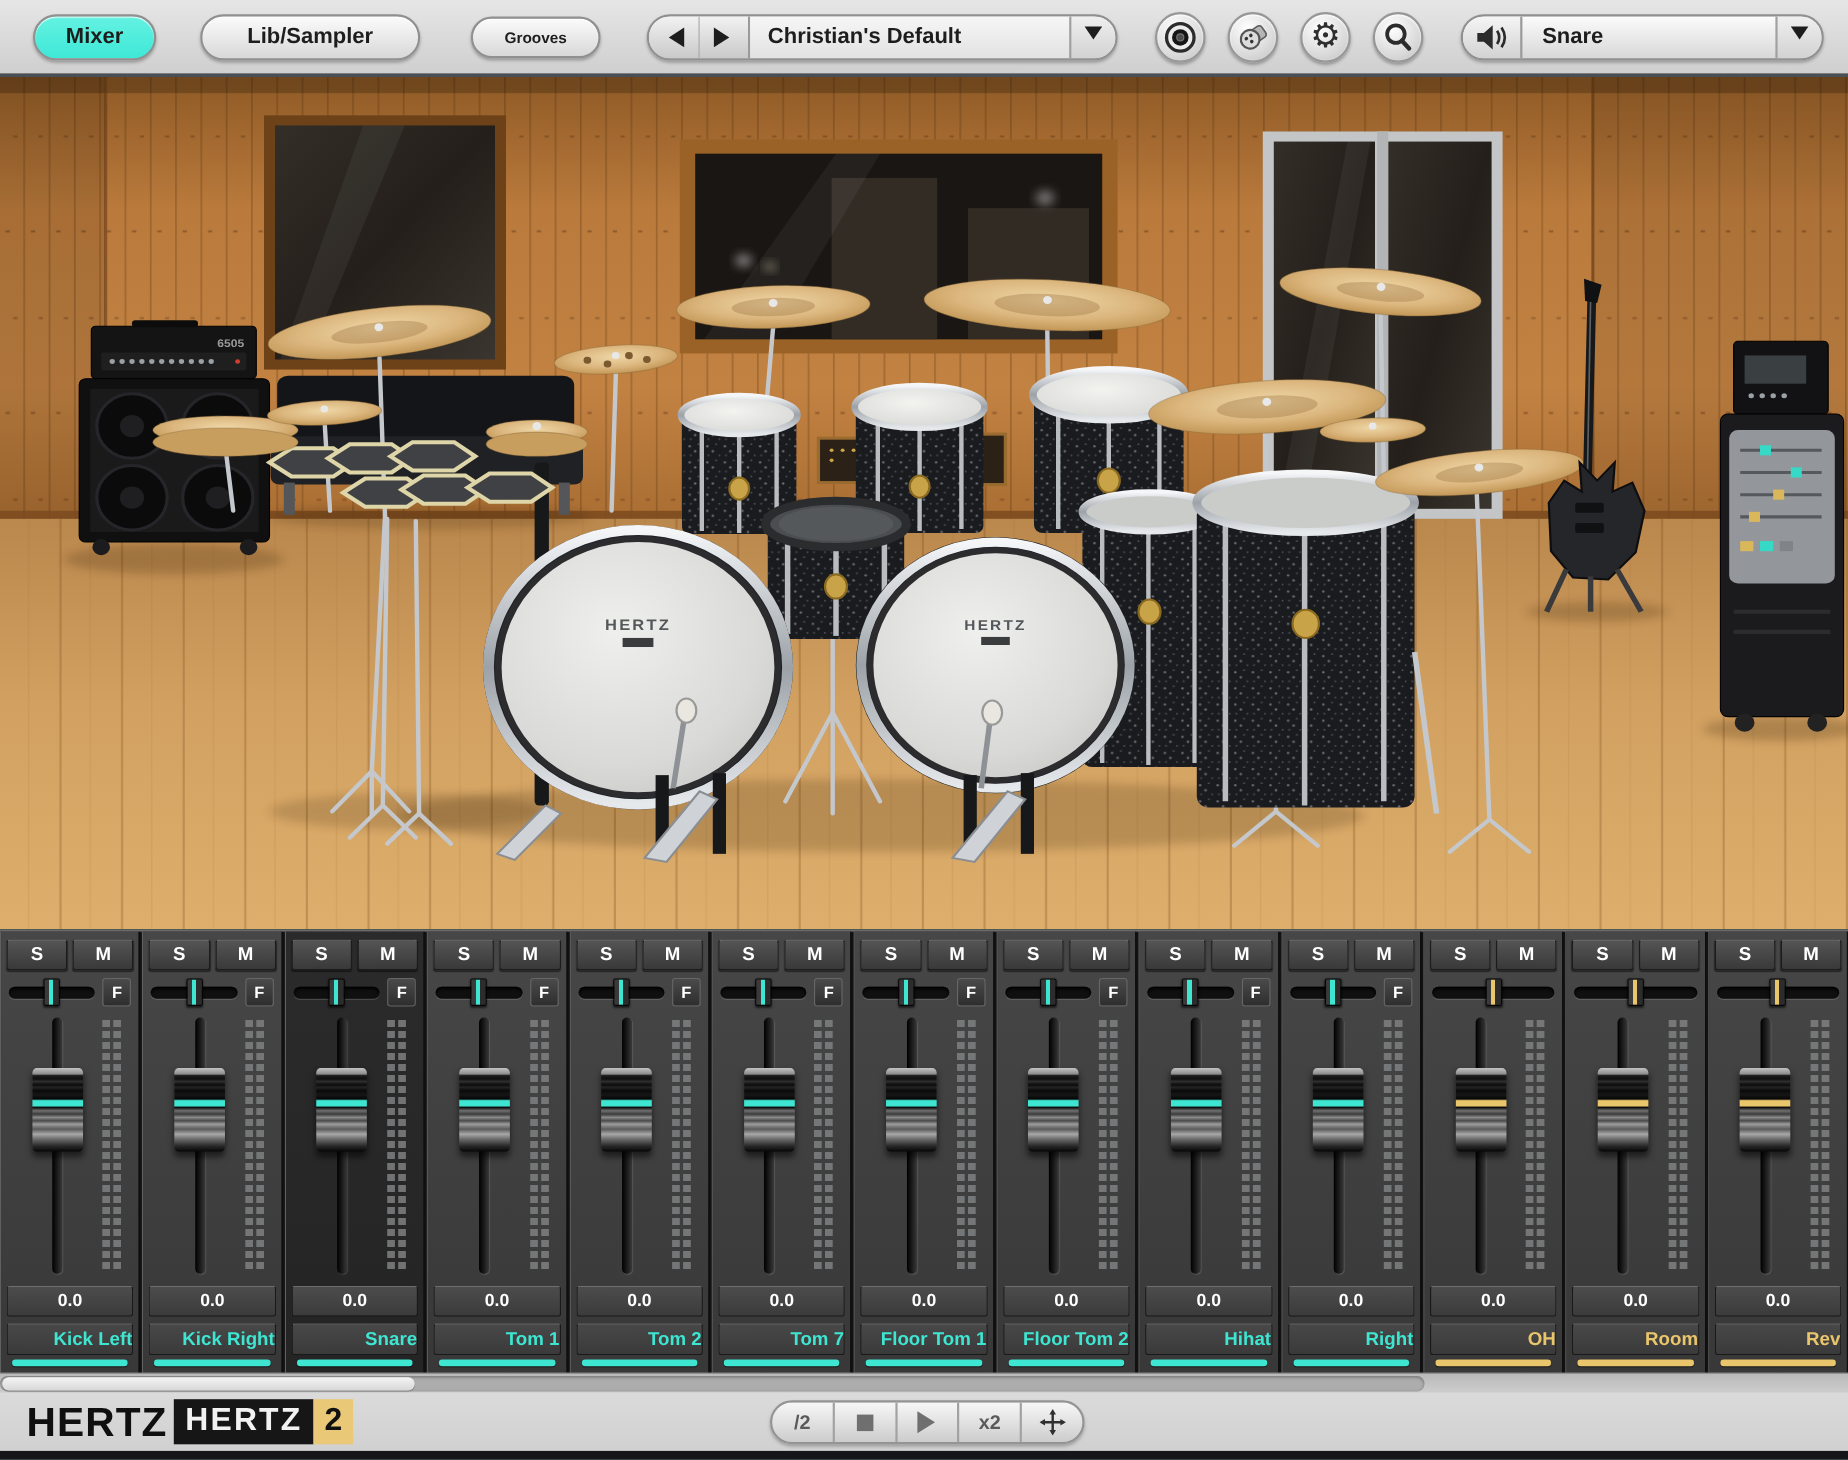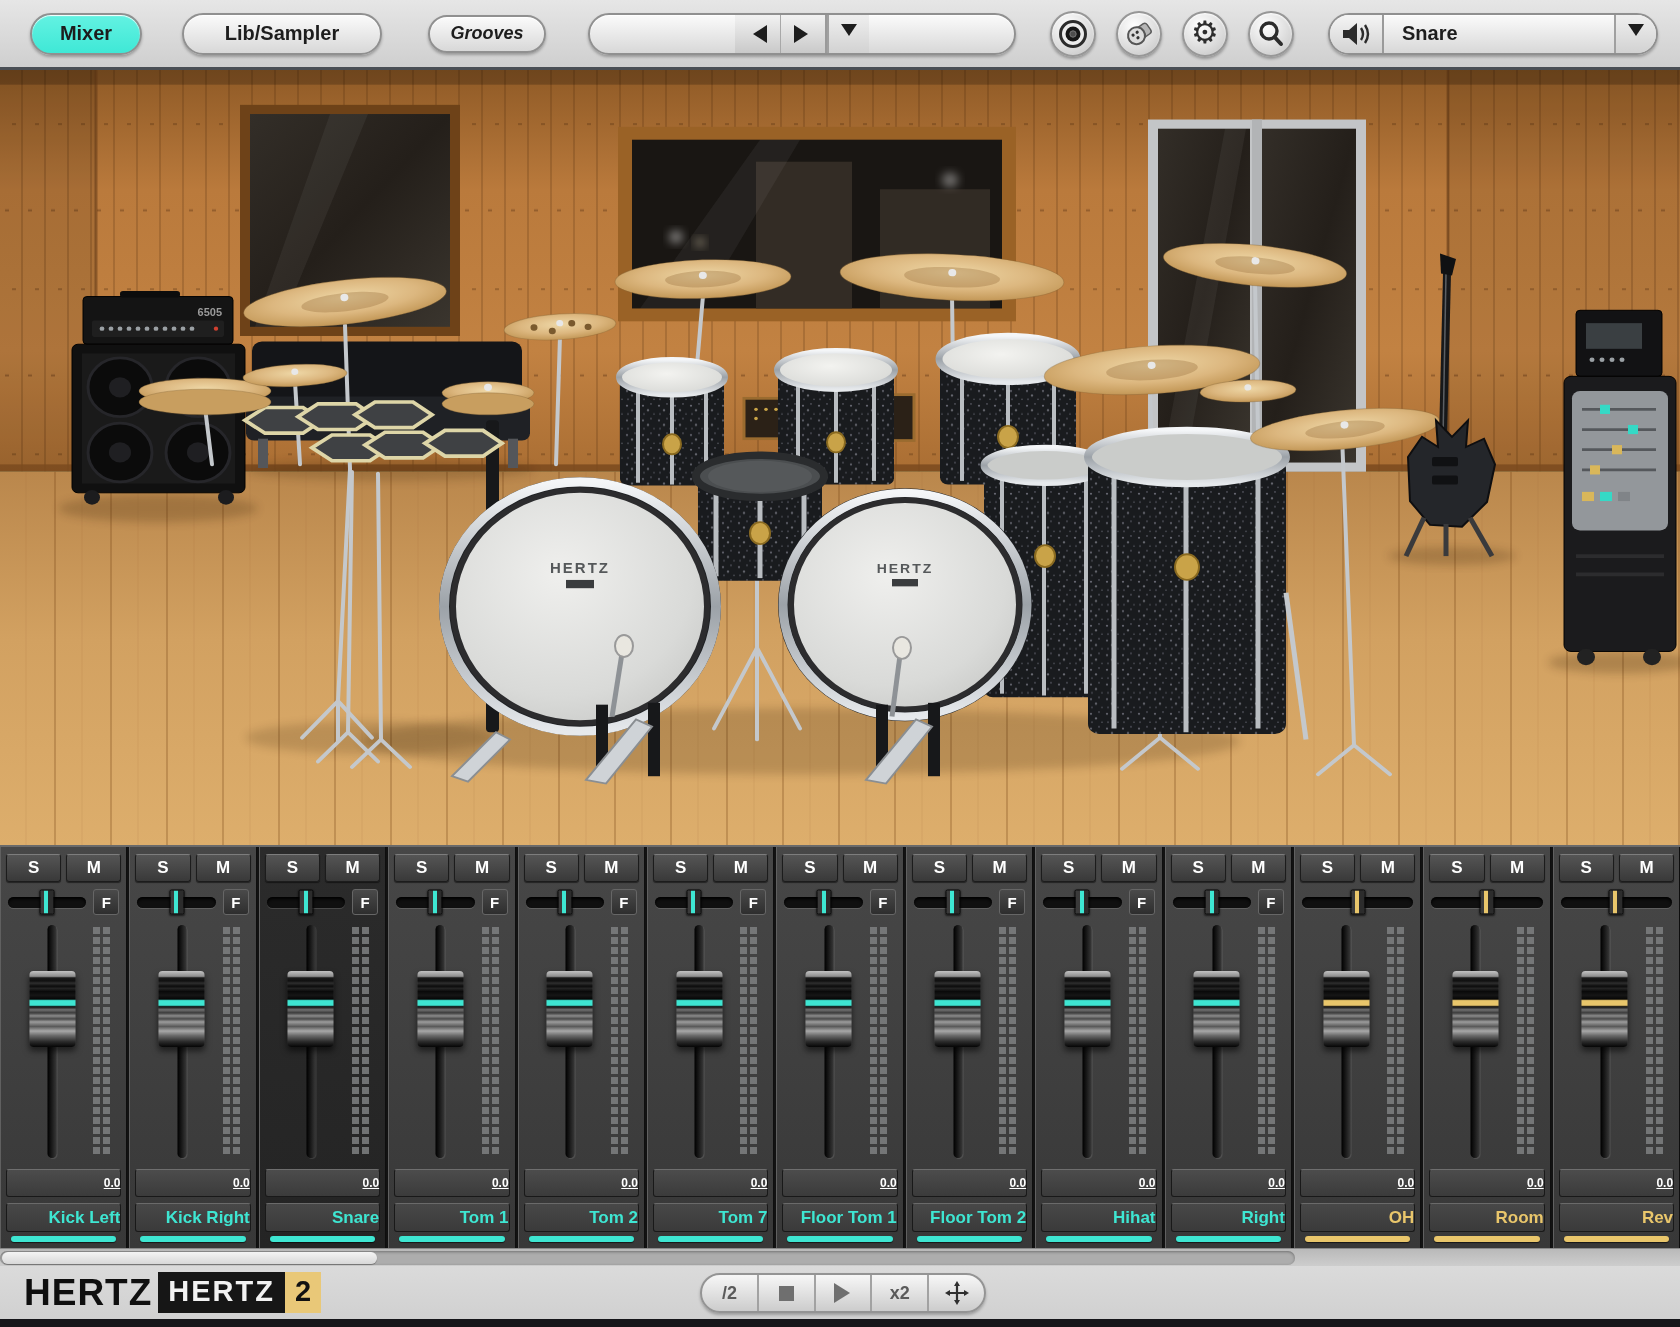--- a/index.html
+++ b/index.html
@@ -11,21 +11,21 @@
   .toolbar { height:70px; background:linear-gradient(#e6e6e6,#cfcfcf);
              border-bottom:3px solid #4a4f55; display:flex; align-items:center;
              padding:0 22px; gap:0; position:relative; }
   .pill { border:2px solid #909090; border-radius:21px; height:42px;
           display:flex; align-items:center; justify-content:center;
           background:linear-gradient(#fbfbfb,#d8d8d8);
           box-shadow:0 2px 3px rgba(0,0,0,.28), inset 0 1px 1px #fff;
           font-weight:700; font-size:20px; color:#1d1d1d; cursor:pointer; }
   .btn-mixer { width:112px; background:linear-gradient(#55f0de,#2bd8c4); margin-left:8px; }
   .btn-lib   { width:200px; margin-left:40px; }
-  .btn-grooves { width:118px; height:38px; margin-left:46px; font-size:18px;font-style:italic; }
+  .btn-grooves { width:118px; height:38px; margin-left:46px; font-size:14px; }
   .preset { margin-left:42px; width:428px; padding:0; overflow:hidden; cursor:default; }
   .preset .navs { height:100%; display:flex; background:linear-gradient(#f2f2f2,#c9c9c9);
                   border-right:2px solid #9a9a9a; }
   .navbtn { width:45px; height:100%; display:flex; align-items:center; justify-content:center;
             cursor:pointer; }
   .navbtn + .navbtn { border-left:1px solid #a8a8a8; }
   .tri-left { width:0;height:0;border:9px solid transparent;border-right:14px solid #1d1d1d; margin-right:4px;}
   .tri-right{ width:0;height:0;border:9px solid transparent;border-left:14px solid #1d1d1d; margin-left:4px;}
   .tri-down { width:0;height:0;border:8px solid transparent;border-top:12px solid #1d1d1d; margin-top:10px;}
   .preset-field { flex:1; height:100%; background:linear-gradient(#f6f6f6,#e2e2e2);
@@ -85,21 +85,21 @@
                   background:linear-gradient(#c2c2c2 0%,#8e8e8e 7%,#1b1b1b 9%,#101010 13%,#2e2e2e 16%,
                     #0c0c0c 20%,#232323 23%,#0a0a0a 27%,#161616 32%,#060606 37%,
                     var(--acc) 39%, var(--acc) 45%, #0c0c0c 47%, #707070 51%, #3c3c3c 55%,
                     #8a8a8a 59%, #4a4a4a 63%, #9c9c9c 67%, #5a5a5a 73%, #a8a8a8 79%,
                     #6a6a6a 85%, #2a2a2a 93%, #050505 100%); }
   .meter { position:absolute; right:11px; top:10px; bottom:12px; display:flex; gap:3px; }
   .mcol { width:7px; opacity:.85;
           background-image:repeating-linear-gradient(to bottom,#7e8081 0 7px, rgba(0,0,0,0) 7px 10px);}
   .val { margin-top:3px; height:28px; flex:none; background:linear-gradient(#4c4c4c,#3b3b3b);
          border:1px solid #191919; border-top-color:#6e6e6e; border-radius:3px; color:#fff;
-         font-weight:700; font-size:12px; line-height:26px; text-align:right; cursor:pointer;text-decoration:underline;}
+         font-weight:700; font-size:16px; line-height:26px; text-align:center; cursor:pointer;}
   .chlabel { margin-top:6px; height:29px; flex:none; background:linear-gradient(#484848,#3a3a3a);
              border:1px solid #191919; border-top-color:#6a6a6a; border-radius:3px; color:var(--acc);
              font-weight:700; font-size:17px; line-height:27px; text-align:right; cursor:pointer;
              white-space:nowrap; overflow:hidden;}
   .underline { height:6px; flex:none; margin:4px 5px 2px; background:var(--acc); border-radius:3px;
                box-shadow:0 1px 1px rgba(0,0,0,.6);}
 
   
   .footer { height:79px; background:linear-gradient(#dedede,#cfcfcf); position:relative; }
   .scrollzone { height:18px; position:relative; background:linear-gradient(#b9b9b9,#cdcdcd);
@@ -149,20 +149,21 @@
 
   <div class="pill preset">
     <div class="navs">
       <div class="navbtn">
           <span class="tri-left"></span>
         </div>
       <div class="navbtn">
           <span class="tri-right"></span>
         </div>
     </div>
+    <div class="preset-field">Christian's Default</div>
     <div class="dd-box">
         <span class="tri-down" style="margin-top:0"></span>
       </div>
   </div>
 
   <div class="icons-group">
     <div class="circle-btn">
       <svg width="30" height="30" viewBox="0 0 30 30">
         <circle cx="15" cy="15" r="12.5" fill="#ececec" stroke="#2c2c2c" stroke-width="3"></circle>
         <circle cx="15" cy="15" r="7.5" fill="#161616"></circle>

